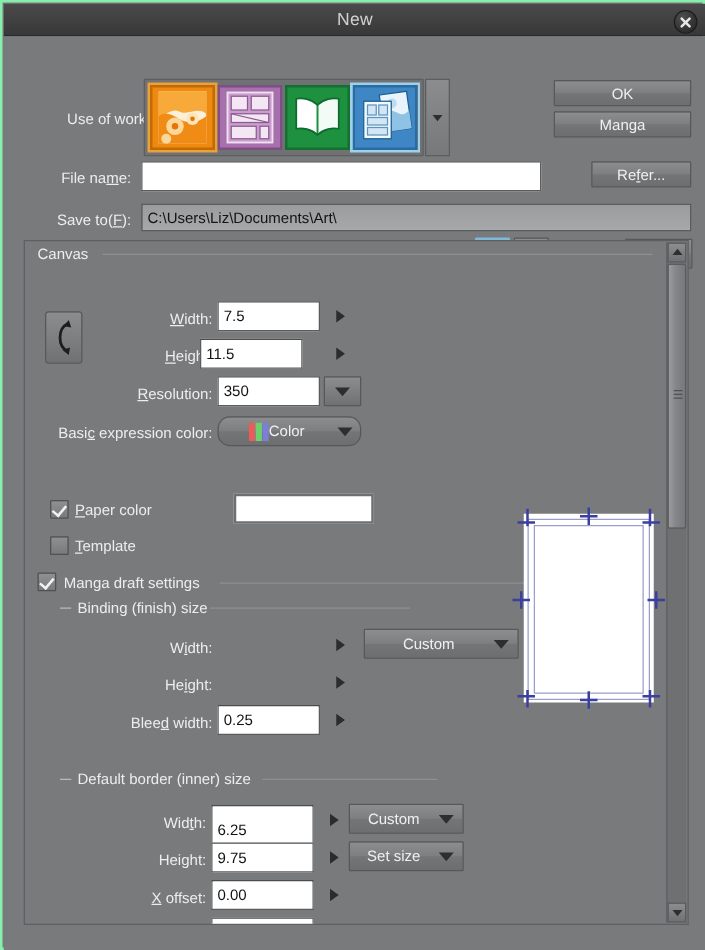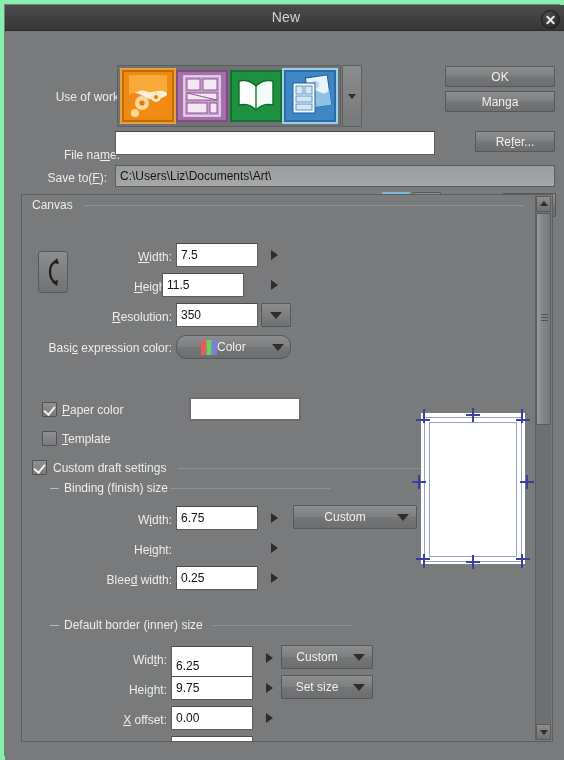--- a/index.html
+++ b/index.html
@@ -7,21 +7,21 @@
     width:564px;height:760px;overflow:hidden;
     font-family:"Liberation Sans","DejaVu Sans",sans-serif;
     font-size:12px;
     background:#2b2b2b;
     color:#e2e2e2;
     -webkit-font-smoothing:antialiased;
   }
   .window{
     position:absolute;left:0;top:0;width:564px;height:760px;
     background:#787a7c;
-    border:4px solid #86efac;
+    border:2px solid #86efac;
     box-sizing:border-box;
   }
   
   .titlebar{
     position:absolute;left:1px;top:1px;width:562px;height:26px;
     background:linear-gradient(to bottom,#4a4a4a 0%,#414141 50%,#383838 100%);
     border-bottom:1px solid #2a2a2a;
     box-sizing:border-box;
   }
   .title-text{
@@ -295,21 +295,21 @@
       <span class="caret-d"></span>
     </div>
 
     <div class="btn btn-ok">
         <span>OK</span>
       </div>
     <div class="btn btn-cancel">
         <span>Manga</span>
       </div>
 
-    <div class="lbl" style="left:0;top:117px;width:102px;padding-left:13px;">File na<u>m</u>e:</div>
+    <div class="lbl" style="left:0;top:106px;width:102px;">File na<u>m</u>e:</div>
     <input class="txt" style="left: 110px; top: 100px; width: 320px; height: 24px;" type="text" value="">
     <div class="btn btn-refer">
         <span>Re<u>f</u>er...</span>
       </div>
 
     <div class="lbl" style="left:0;top:140px;width:102px;">Save to(<u>F</u>):</div>
     <div class="txt ro" style="left:110px;top:134px;width:440px;height:22px;line-height:16px;">C:\Users\Liz\Documents\Art\</div>
 
     <div class="lbl" style="left:0;top:170px;width:102px;">Pre<u>s</u>et:</div>
     <div class="combo" style="left:110px;top:163px;width:262px;height:24px;">
@@ -378,29 +378,28 @@
       </div>
 
       <div class="chk on" style="left:20px;top:207px;"></div>
       <div class="lbl" style="left:40px;top:208px;width:120px;text-align:left;"><u>P</u>aper color</div>
       <div style="position:absolute;left:167px;top:202px;width:112px;height:24px;box-sizing:border-box;background:#ffffff;border:2px solid #6d6f71;"></div>
 
       <div class="chk" style="left:20px;top:236px;"></div>
       <div class="lbl" style="left:40px;top:237px;width:120px;text-align:left;"><u>T</u>emplate</div>
 
       <div class="chk on" style="left:10px;top:265px;"></div>
-      <div class="group-title" style="left:31px;top:266px;">Custom draft settings</div>
+      <div class="group-title" style="left:31px;top:266px;">Manga draft settings</div>
       <div class="group-rule" style="left:156px;top:273px;width:345px;"></div>
 
       <span class="sub-dash" style="left:28px;top:293px;"></span>
       <div class="group-title" style="left:42px;top:286px;">Binding (finish) size</div>
       <div class="group-rule" style="left:148px;top:293px;width:160px;"></div>
 
       <div class="lbl" style="left:40px;top:318px;width:110px;">W<u>i</u>dth:</div>
-      <input class="txt" style="left: 154px; top: 311px; width: 82px; height: 24px;" type="text" value="6.75">
       <span class="spin" style="left:249px;top:318px;"></span>
       <div class="combo" style="left:271px;top:310px;width:124px;height:24px;">
         <div class="ctext">Custom</div>
         <span class="carr"></span>
       </div>
 
       <div class="lbl" style="left:40px;top:348px;width:110px;">He<u>i</u>ght:</div>
       <span class="spin" style="left:249px;top:348px;"></span>
 
       <div class="lbl" style="left:30px;top:378px;width:120px;">Blee<u>d</u> width:</div>

